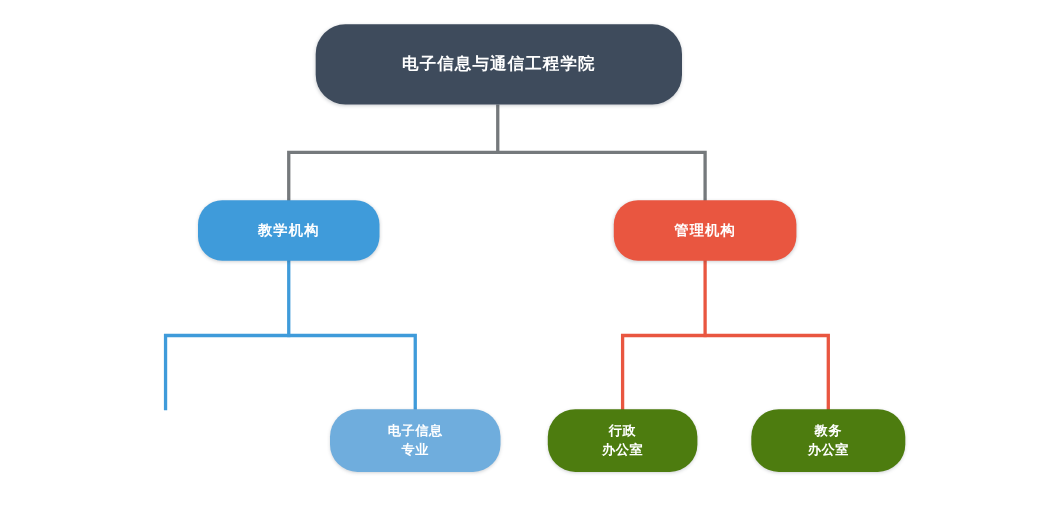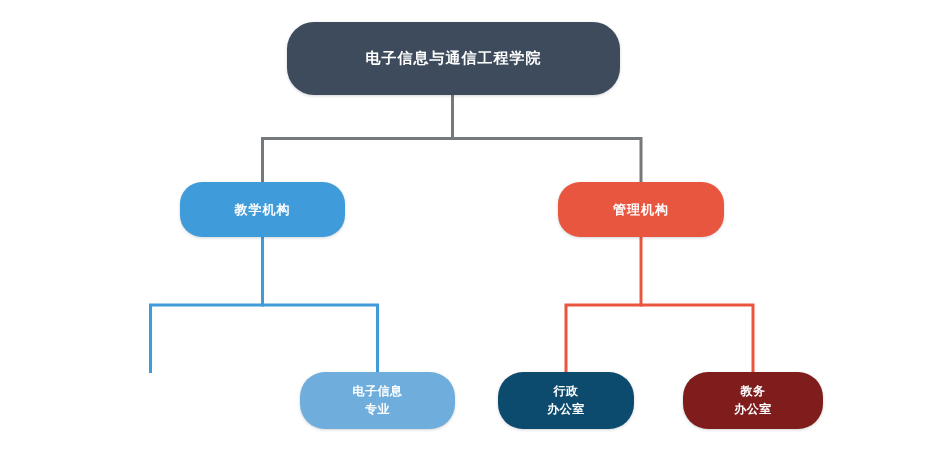--- a/index.html
+++ b/index.html
@@ -97,27 +97,27 @@
   </div>
 
 
   <div class="node node-leaf node-leaf-2" style="background: rgb(111, 173, 221);">
     <span class="leaf-label">
       <span>电子信息</span>
       <span>专业</span>
     </span>
   </div>
 
-  <div class="node node-leaf node-leaf-3" style="background: #0c4a6e;">
+  <div class="node node-leaf node-leaf-3" style="background: #4d7c0f;">
     <span class="leaf-label">
       <span>行政</span>
       <span>办公室</span>
     </span>
   </div>
 
-  <div class="node node-leaf node-leaf-4" style="background: #7f1d1d; align-items: center;">
+  <div class="node node-leaf node-leaf-4" style="background: #4d7c0f; align-items: center;">
     <span class="leaf-label">
       <span>教务</span>
       <span>办公室</span>
     </span>
   </div>
 
 </div>
 
 </body></html>

